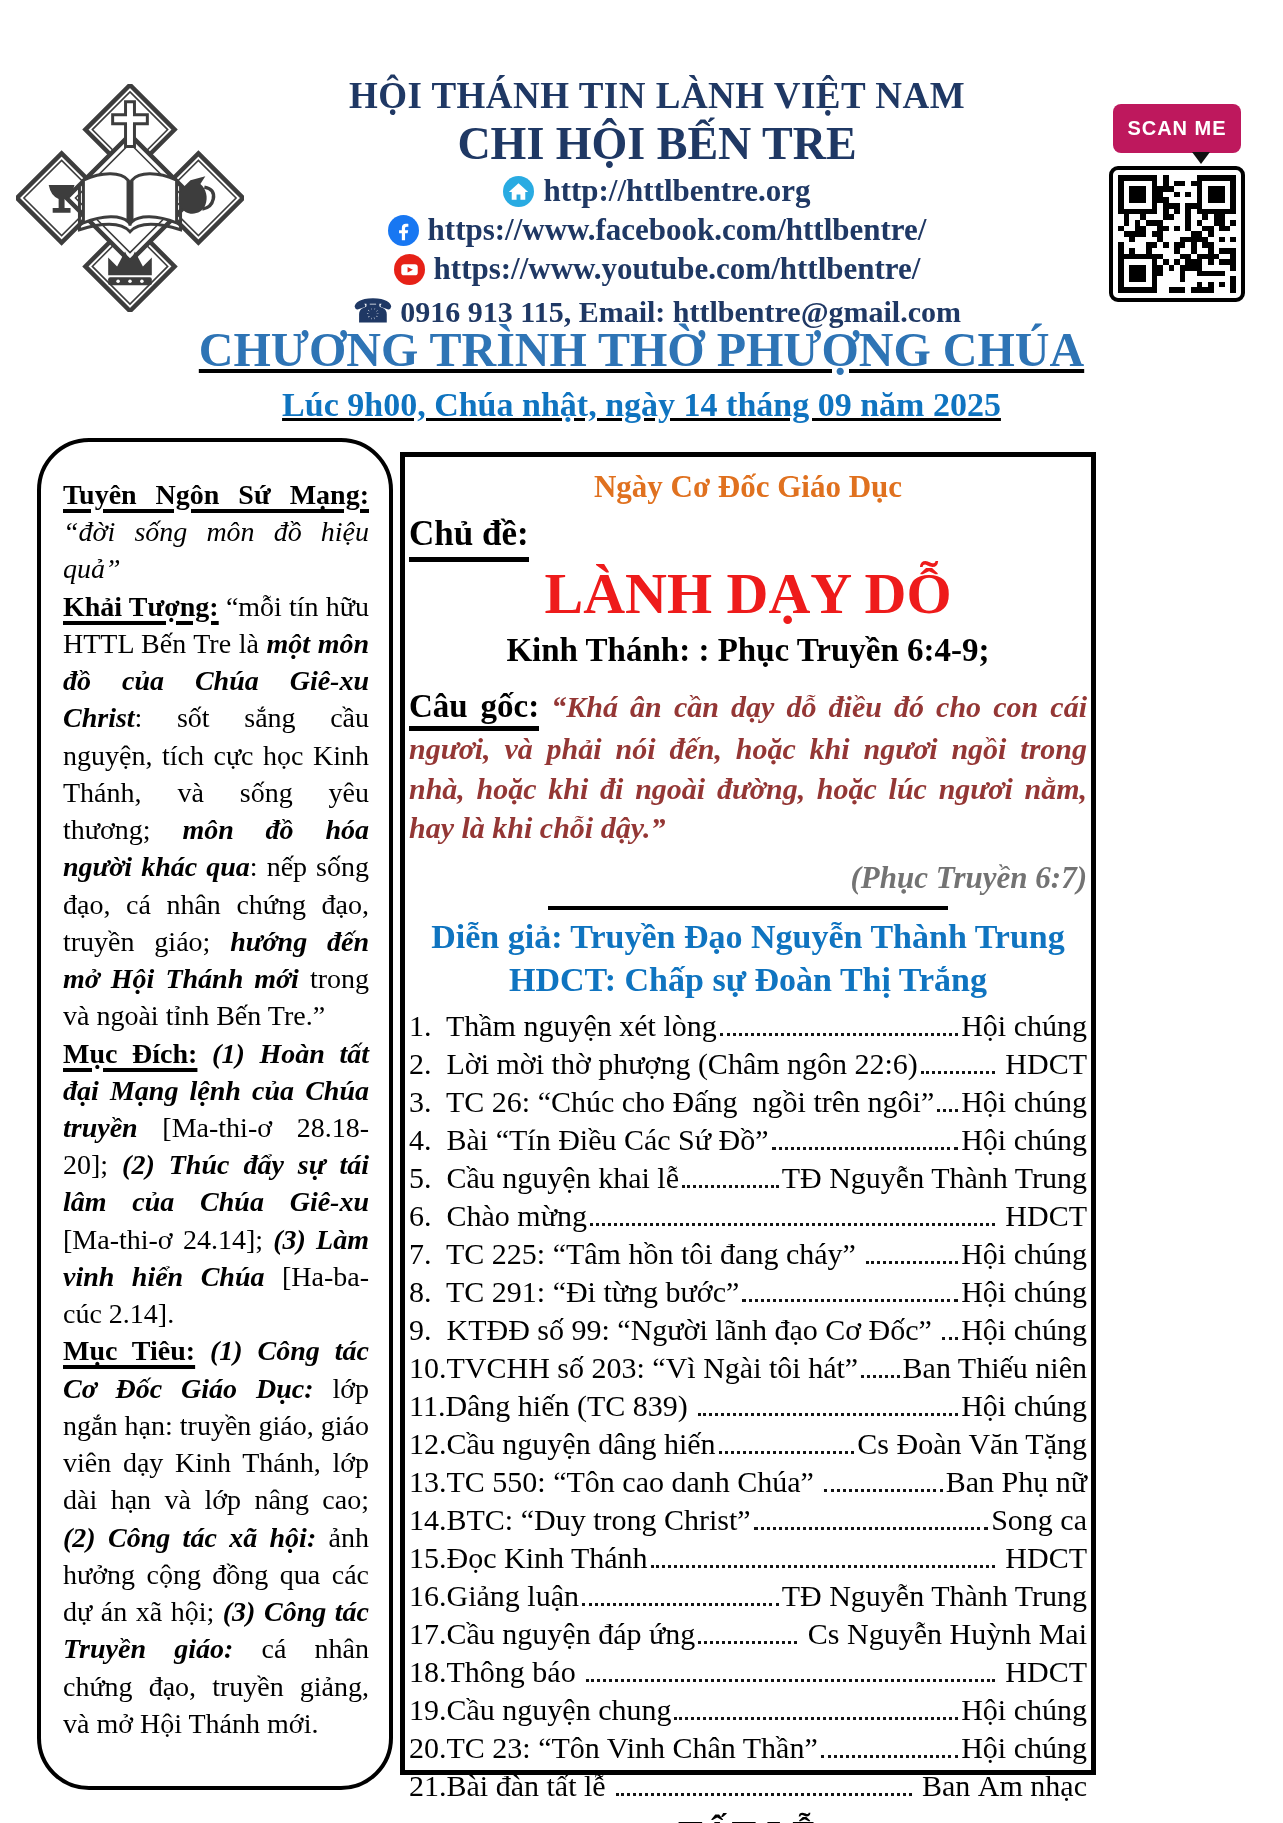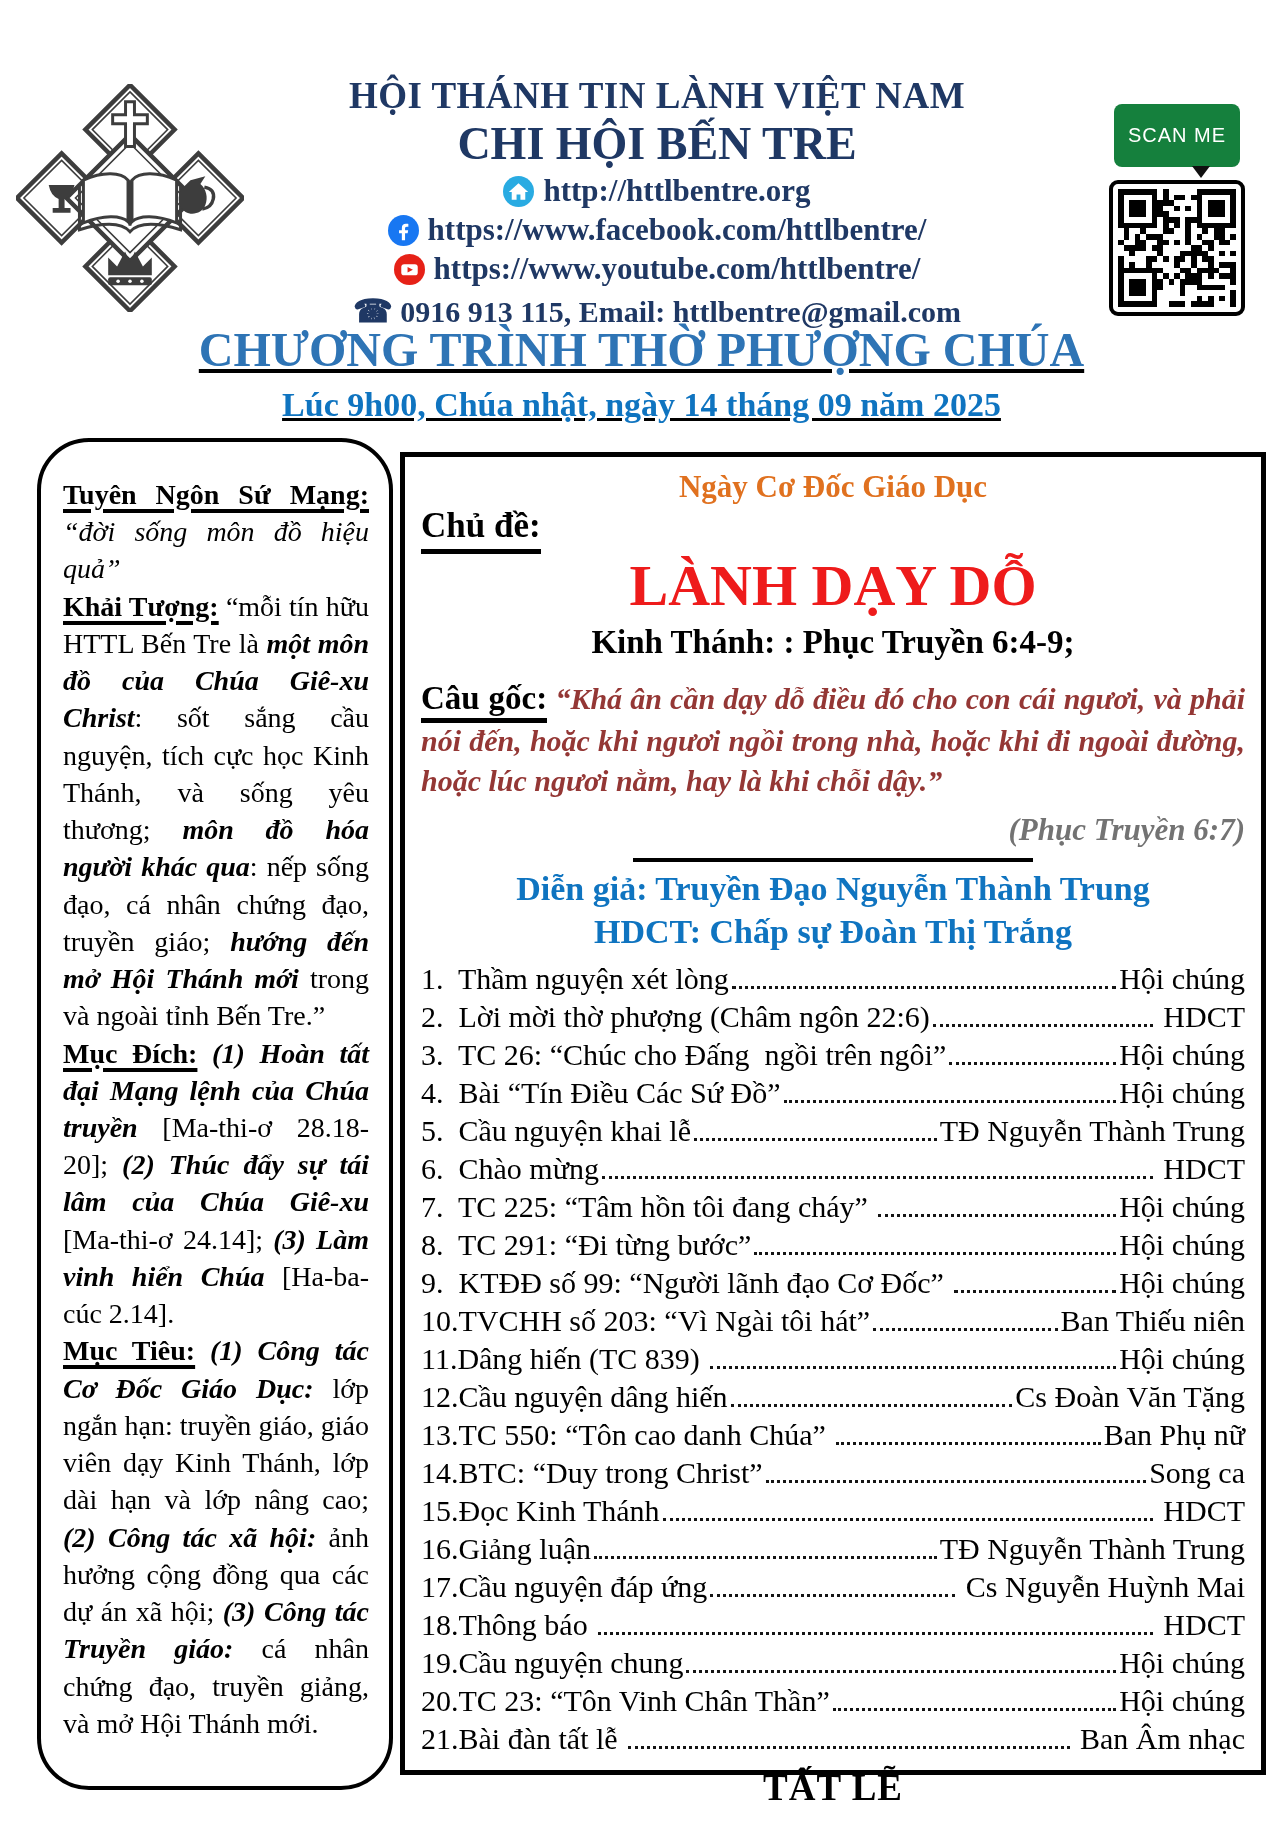--- a/index.html
+++ b/index.html
@@ -10,23 +10,23 @@
   .header-text{position:absolute;left:232px;top:74px;width:850px;text-align:center;color:#1F3864;}
   .h-org{font-size:37px;font-weight:bold;letter-spacing:.5px;white-space:nowrap;}
   .h-branch{font-size:46px;font-weight:bold;margin-top:0px;white-space:nowrap;}
   .h-link{font-size:31px;font-weight:bold;display:flex;justify-content:center;align-items:center;gap:9px;margin-top:3px;white-space:nowrap;}
   .h-link .ic{width:31px;height:31px;flex:0 0 auto;display:inline-block;}
   .h-phone{font-size:30px;font-weight:bold;margin-top:5px;white-space:nowrap;}
   .h-phone .tel{font-size:32px;}
 
   
   .qr-wrap{position:absolute;left:1104px;top:104px;width:146px;text-align:center;}
-  .scanme{position:relative;display:inline-block;background:#15803d;color:#fff;border-radius:8px;
-          font-family:"Liberation Sans","DejaVu Sans",sans-serif;font-weight:normal;font-size:20px;
-          letter-spacing:1px;padding:20px 14px;}
+  .scanme{position:relative;display:inline-block;background:#be185d;color:#fff;border-radius:8px;
+          font-family:"Liberation Sans","DejaVu Sans",sans-serif;font-weight:bold;font-size:20px;
+          letter-spacing:1px;padding:13px 14px;}
   .scanme:after{content:"";position:absolute;bottom:-11px;left:62%;border-left:9px solid transparent;
           border-right:9px solid transparent;border-top:12px solid #101010;}
   .qr-box{margin:13px auto 0;width:118px;height:118px;border:4px solid #000;border-radius:9px;padding:5px;background:#fff;}
   .qr-box svg{width:100%;height:100%;}
 
   
   .title-block{position:absolute;left:0;top:322px;width:1283px;text-align:center;text-decoration:underline;}
   .t1{font-size:48px;font-weight:bold;color:#2E74B5;white-space:nowrap;}
   .t2{font-size:34px;font-weight:bold;color:#0F74C0;margin-top:9px;white-space:nowrap;}
 
@@ -34,25 +34,25 @@
   .sidebar{position:absolute;left:37px;top:438px;width:356px;height:1352px;border:4px solid #000;
            border-radius:52px;box-sizing:border-box;padding:34px 20px 0 22px;
            font-size:28px;line-height:1.33;text-align:justify;}
   .sidebar .para{margin:0;}
   .sidebar .para:first-child{text-align-last:justify;}
   .r-bu{font-weight:bold;text-decoration:underline;text-decoration-thickness:3.5px;text-underline-offset:5px;}
   .r-i{font-style:italic;}
   .r-bi{font-weight:bold;font-style:italic;}
 
   
-  .main-box{position:absolute;left:400px;top:452px;width:866px;height:1323px;border:5px solid #000;
-            box-sizing:border-box;padding:8px 16px 0;}
+  .main-box{position:absolute;left:400px;top:452px;width:696px;height:1323px;border:5px solid #000;
+            box-sizing:border-box;padding:8px 4px 0;}
   .event-day{color:#E0711F;font-weight:bold;font-size:31px;text-align:center;margin-top:4px;}
   .topic-label{display:inline-block;font-weight:bold;font-size:35px;border-bottom:5px solid #000;
-            padding-bottom:3px;line-height:1.1;margin-top:2px;}
+            padding-bottom:3px;line-height:1.1;margin-top:10px;}
   .topic{color:#EE1B1B;font-weight:bold;font-size:58px;text-align:center;margin-top:2px;line-height:1.05;}
   .scripture{font-weight:bold;font-size:33px;text-align:center;margin-top:8px;}
   .verse-wrap{font-size:30px;line-height:1.32;text-align:justify;margin-top:16px;}
   .verse-label{font-weight:bold;font-size:33px;border-bottom:5px solid #000;padding-bottom:2px;}
   .verse-text{color:#943735;font-weight:bold;font-style:italic;}
   .verse-ref{color:#737373;font-weight:bold;font-style:italic;font-size:31px;text-align:right;margin-top:12px;}
   .sep{width:400px;border:0;border-top:4px solid #000;margin:10px auto 6px;}
   .speaker-line,.hdct-line{color:#0F74C0;font-weight:bold;font-size:34px;text-align:center;line-height:1.26;}
   .program{margin-top:8px;font-size:30px;}
   .prog-row{display:flex;align-items:baseline;height:38px;}

